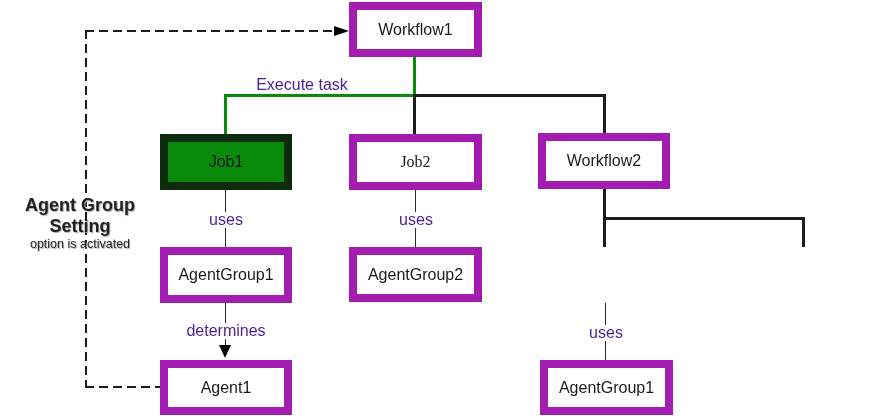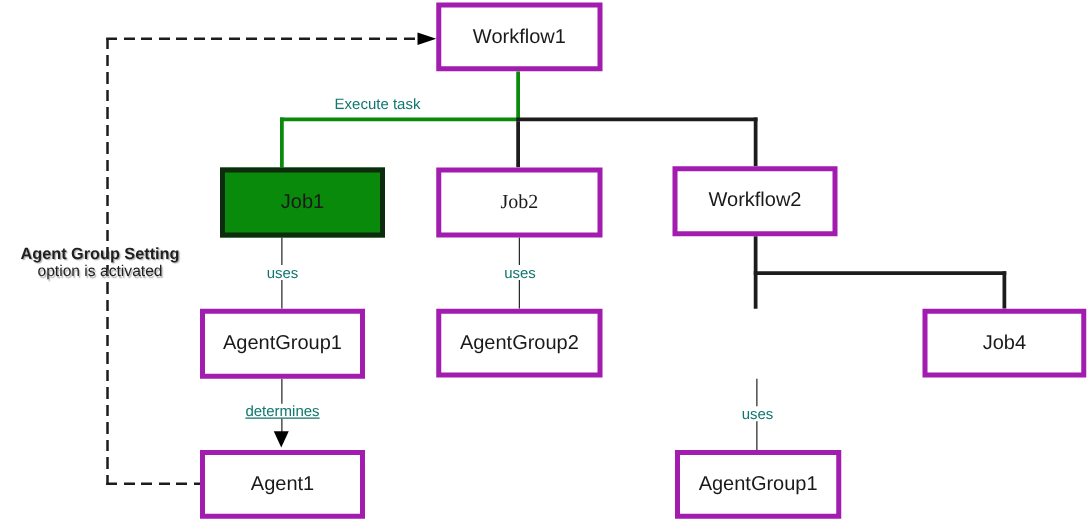--- a/index.html
+++ b/index.html
@@ -9,32 +9,31 @@
     width: 872px;
     height: 418px;
     background: #ffffff;
     font-family: "Liberation Sans", sans-serif;
     overflow: hidden;
   }
   .node {
     position: absolute;
     box-sizing: border-box;
     background: #ffffff;
-    border: 4px solid #a21caf;
+    border: 8px solid #a21caf;
     display: flex;
     align-items: center;
     justify-content: center;
     font-size: 16px;
     color: #1a1a1a;
     white-space: nowrap;
   }
   .node.green {
     background: var(--green, #0a8a0a);
     border-color: #0d2b0d;
-    margin-left: 16px;
   }
   .line { position: absolute; }
   .thick-black { background: #1c1c1c; }
   .thin-black  { background: #2b2b2b; }
   .green-line  { background: var(--green, #0a8a0a); }
   .dash-h { background: repeating-linear-gradient(90deg, #1c1c1c 0 9px, transparent 9px 14px); }
   .dash-v { background: repeating-linear-gradient(180deg, #1c1c1c 0 9px, transparent 9px 14px); }
   .arrow-right {
     position: absolute; width: 0; height: 0;
     border-top: 5px solid transparent;
@@ -45,36 +44,36 @@
     position: absolute; width: 0; height: 0;
     border-left: 6px solid transparent;
     border-right: 6px solid transparent;
     border-top: 13px solid #000000;
   }
   .edge-label {
     position: absolute;
     transform: translateX(-50%);
     background: #ffffff;
     padding: 0 3px;
-    font-size: 12px;
-    color: #0f766e;
+    font-size: 16px;
+    color: #4c1d95;
     white-space: nowrap;
     line-height: 1;
   }
   .annotation {
     position: absolute;
     left: 6px;
     top: 195px;
     width: 148px;
     text-align: center;
     color: #1f1f1f;
     text-shadow: 1px 1px 1px #ababab;
     line-height: 1.18;
   }
-  .annotation .t1 { font-weight: bold; font-size: 13px; }
+  .annotation .t1 { font-weight: bold; font-size: 18px; }
   .annotation .t2 { font-size: 12.5px; }
 </style>
 </head>
 <body>
 
 <div class="canvas">
 
   <div class="line dash-v" style="left:85px; top:30px; width:2px; height:358px;"></div>
   <div class="line dash-h" style="left:85px; top:30px; width:249px; height:2px;"></div>
   <div class="line dash-h" style="left:85px; top:386px; width:75px; height:2px;"></div>
@@ -104,34 +103,33 @@
 
   <div class="node" style="left:349px; top:134px; width:133px; height:56px;font-family:Liberation Serif, serif;">Job2</div>
 
   <div class="node" style="left:538px; top:133px; width:132px; height:56px;">Workflow2</div>
 
   <div class="node" style="left:160px; top:247px; width:132px; height:56px;">AgentGroup1</div>
 
   <div class="node" style="left:349px; top:247px; width:133px; height:55px;">AgentGroup2</div>
 
 
-  <div class="node" style="left:738px; top:247px; width:131px; height:55px;">Job4</div>
 
   <div class="node" style="left:160px; top:360px; width:132px; height:55px;">Agent1</div>
 
   <div class="node" style="left:540px; top:360px; width:133px; height:55px;">AgentGroup1</div>
 
   <div class="edge-label" style="left:302px; top:77px;">Execute task</div>
 
   <div class="edge-label" style="left:226px; top:212px;">uses</div>
 
   <div class="edge-label" style="left:416px; top:212px;">uses</div>
 
   <div class="edge-label" style="left:606px; top:325px;">uses</div>
 
-  <div class="edge-label" style="left:226px; top:323px;text-decoration:underline;">determines</div>
+  <div class="edge-label" style="left:226px; top:323px;">determines</div>
 
   <div class="annotation">
     <div class="t1">Agent Group Setting</div>
     <div class="t2">option is activated</div>
   </div>
 
 </div>
 
 </body></html>

